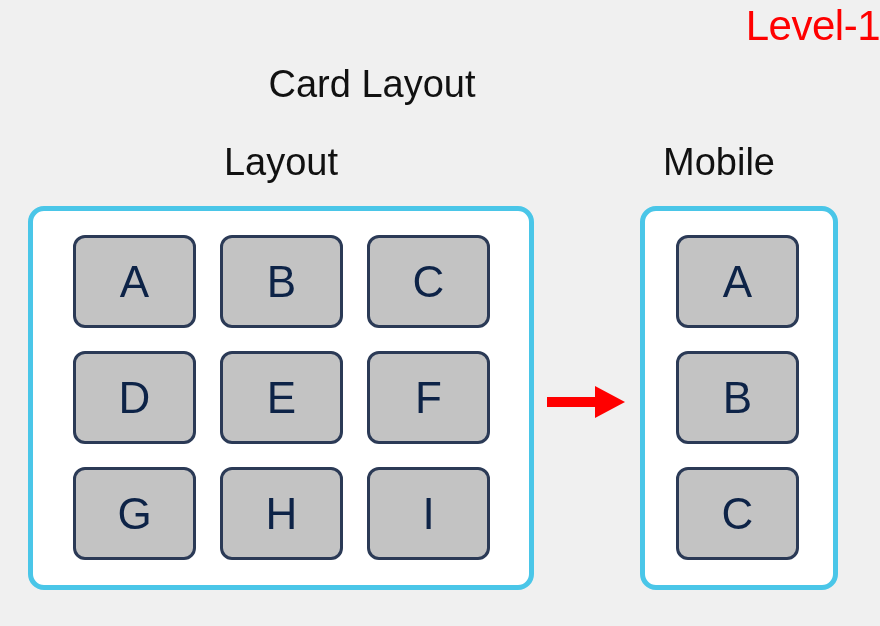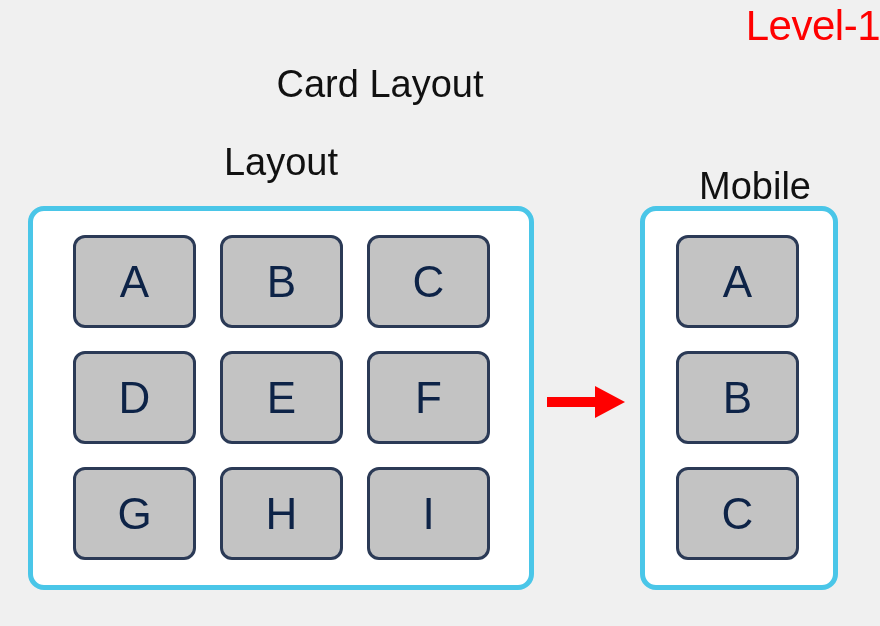--- a/index.html
+++ b/index.html
@@ -38,43 +38,41 @@
     position: absolute;
     left: 0;
     top: 64px;
     width: 744px;
     text-align: center;
     font-size: 38px;
     font-weight: 400;
     line-height: 1.1;
     color: #111111;
     white-space: nowrap;
-    padding-left: 8px;
   }
 
   
   .panel-label {
     position: absolute;
     font-size: 38px;
     font-weight: 400;
     color: #111111;
     text-align: center;
     white-space: nowrap;
     line-height: 1.1;
   }
   #label-desktop {
     left: 28px;
     top: 142px;
     width: 506px;
   }
   #label-mobile {
-    left: 656px;
+    left: 620px;
     top: 142px;
     width: 198px;
-    margin-top: 24px;
   }
 
   
   .panel {
     position: absolute;
     background: #ffffff;
     border: 5px solid #4ac6e8;
     border-radius: 16px;
     box-sizing: border-box;
   }

